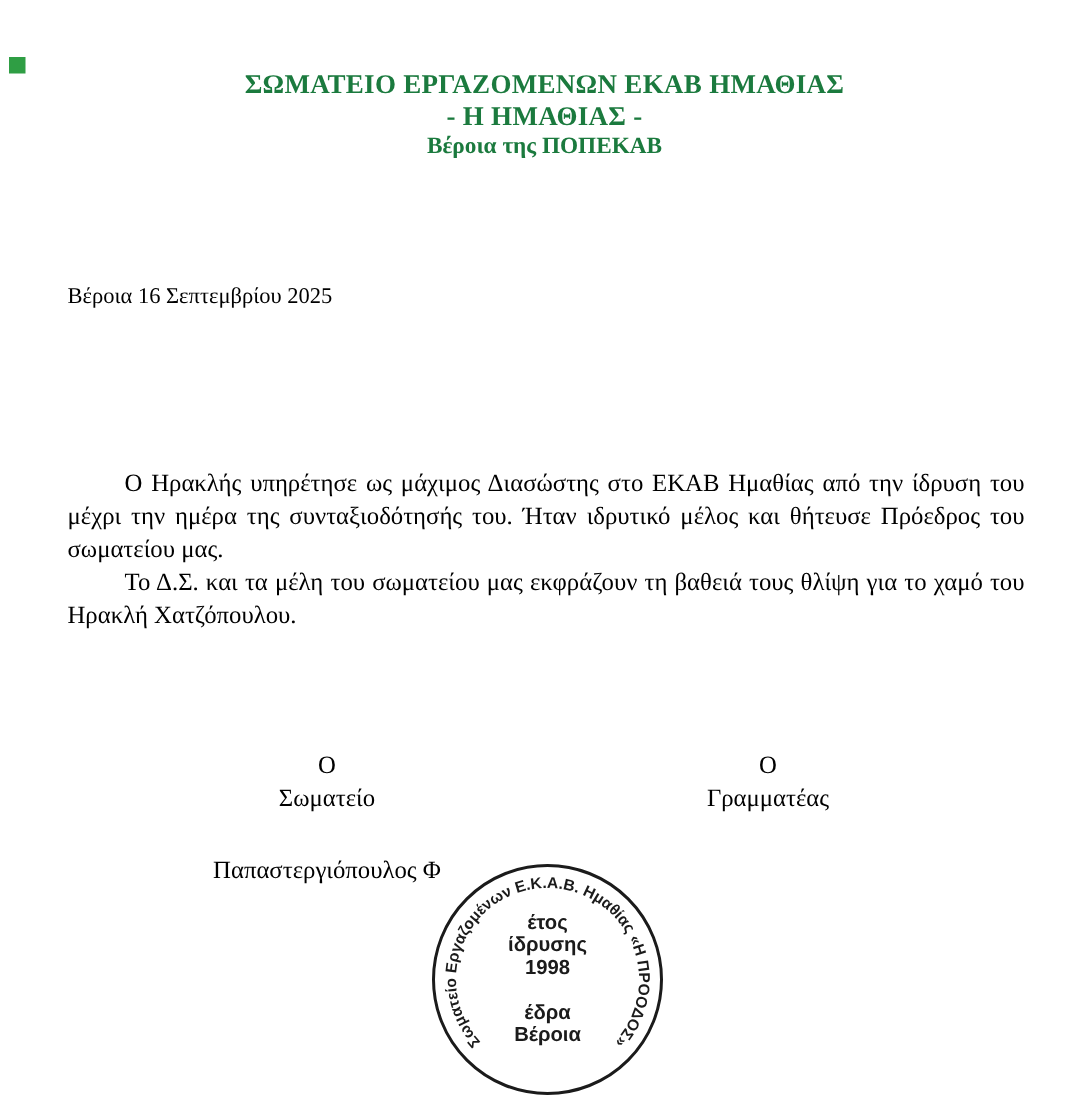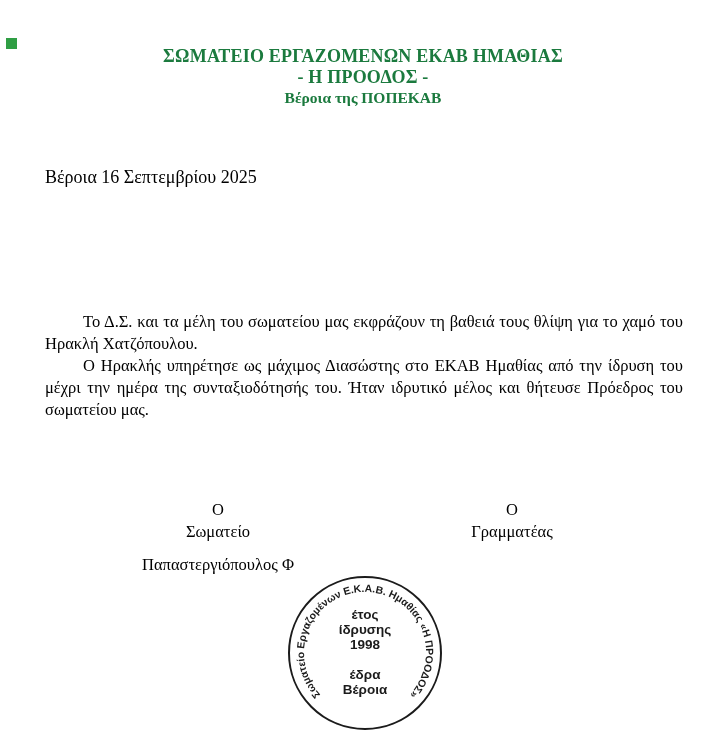--- a/index.html
+++ b/index.html
@@ -21,40 +21,40 @@
     background: #2f9e44;
   }
   .letterhead {
     position: absolute; left: 0; top: 46px; width: 726px;
     text-align: center; font-weight: bold; color: #1b7a3e;
   }
   .letterhead .org-name   { font-size: 18px;   line-height: 21px; letter-spacing: 0.2px; }
   .letterhead .org-subtitle { font-size: 18px; line-height: 21px; letter-spacing: 0.2px; }
   .letterhead .org-membership { font-size: 15.5px; line-height: 20px; }
   .dateline {
-    position: absolute; left: 45px; top: 166px;
-    font-size: 18px; line-height: 22px;
+    position: absolute; left: 45px; top: 187px;
+    font-size: 15px; line-height: 22px;
   }
   .bodytext {
     position: absolute; left: 45px; top: 311px; width: 638px;
     font-size: 16.5px; line-height: 22px;
     text-align: justify;
   }
   .bodytext p { margin: 0; text-indent: 38px; }
   .farewell {
     position: absolute; left: 0; top: 426px; width: 726px;
     text-align: center; font-size: 16.5px; line-height: 22px;
   }
   .sig {
     position: absolute; top: 499px; width: 200px;
     text-align: center; font-size: 16.5px; line-height: 22px;
   }
   .sig-left  { left: 118px; }
   .sig-right { left: 412px; }
-  .sig .sig-name { margin-top: 11px; }
+  .sig .sig-name { margin-top: 26px; }
   .stamp {
     position: absolute; left: 285px; top: 573px;
     width: 160px; height: 160px;
   }
   .stamp text {
     font-family: "Liberation Sans", "DejaVu Sans", sans-serif;
     font-weight: bold;
     fill: #1b1b1b;
   }
   .stamp .ring-text   { font-size: 10.4px; }
@@ -62,29 +62,29 @@
 </style>
 </head>
 <body>
 
 <div class="page">
 
   <div class="green-square"></div>
 
   <div class="letterhead">
     <div class="org-name">ΣΩΜΑΤΕΙΟ ΕΡΓΑΖΟΜΕΝΩΝ ΕΚΑΒ ΗΜΑΘΙΑΣ</div>
-    <div class="org-subtitle">- Η ΠΡΟΟΔΟΣ -</div>
+    <div class="org-subtitle">- Η ΗΜΑΘΙΑΣ -</div>
     <div class="org-membership">Βέροια της ΠΟΠΕΚΑΒ</div>
   </div>
 
   <div class="dateline">Βέροια 16 Σεπτεμβρίου 2025</div>
 
   <div class="bodytext">
+    <p>Ο Ηρακλής υπηρέτησε ως μάχιμος Διασώστης στο ΕΚΑΒ Ημαθίας από την ίδρυση του μέχρι την ημέρα της συνταξιοδότησής του. Ήταν ιδρυτικό μέλος και θήτευσε Πρόεδρος του σωματείου μας.</p>
     <p>Το Δ.Σ. και τα μέλη του σωματείου μας εκφράζουν τη βαθειά τους θλίψη για το χαμό του Ηρακλή Χατζόπουλου.</p>
-    <p>Ο Ηρακλής υπηρέτησε ως μάχιμος Διασώστης στο ΕΚΑΒ Ημαθίας από την ίδρυση του μέχρι την ημέρα της συνταξιοδότησής του. Ήταν ιδρυτικό μέλος και θήτευσε Πρόεδρος του σωματείου μας.</p>
   </div>
 
 
   <div class="sig sig-left">
     <div>Ο</div>
     <div>Σωματείο</div>
     <div class="sig-name">Παπαστεργιόπουλος Φ</div>
   </div>
 
   <div class="sig sig-right">

